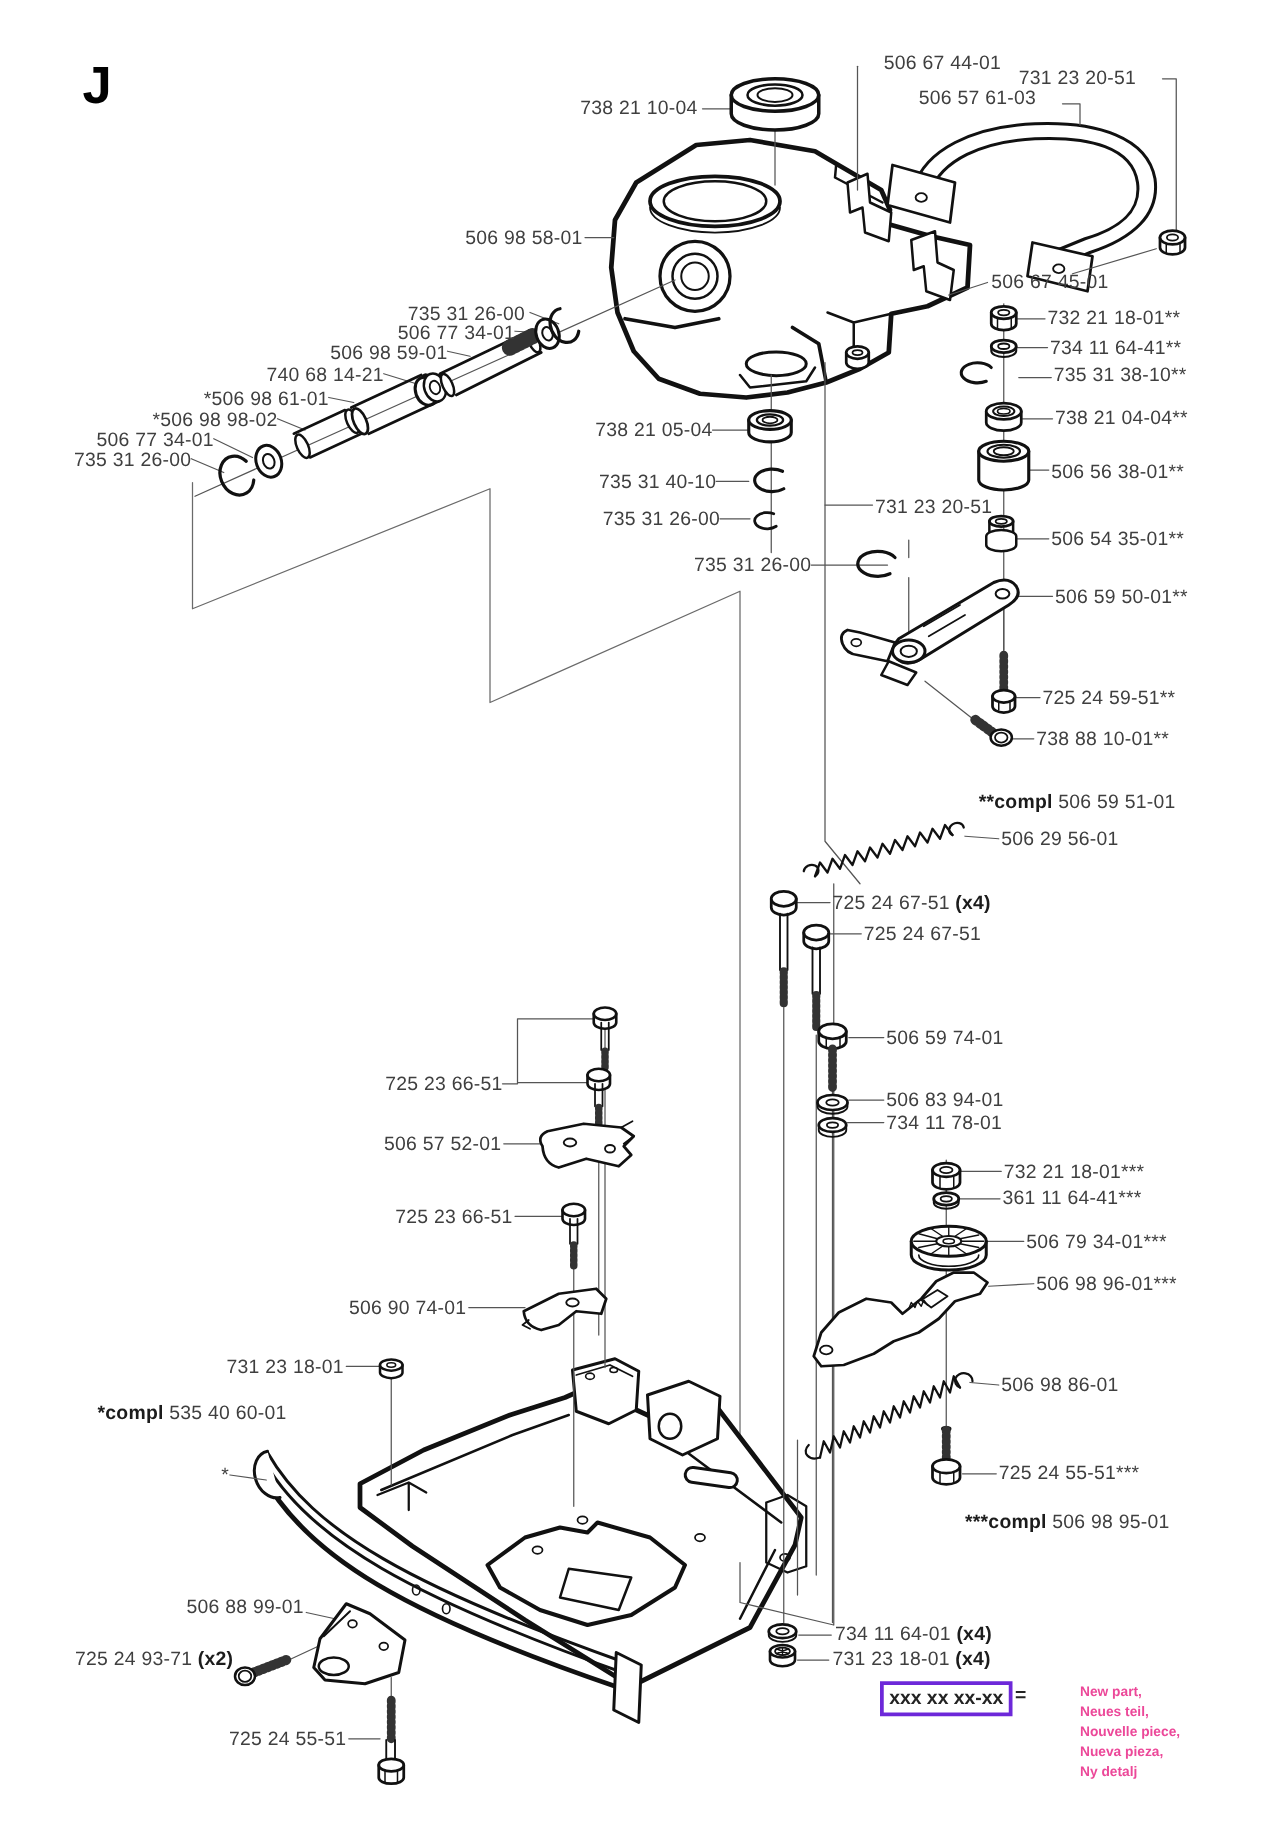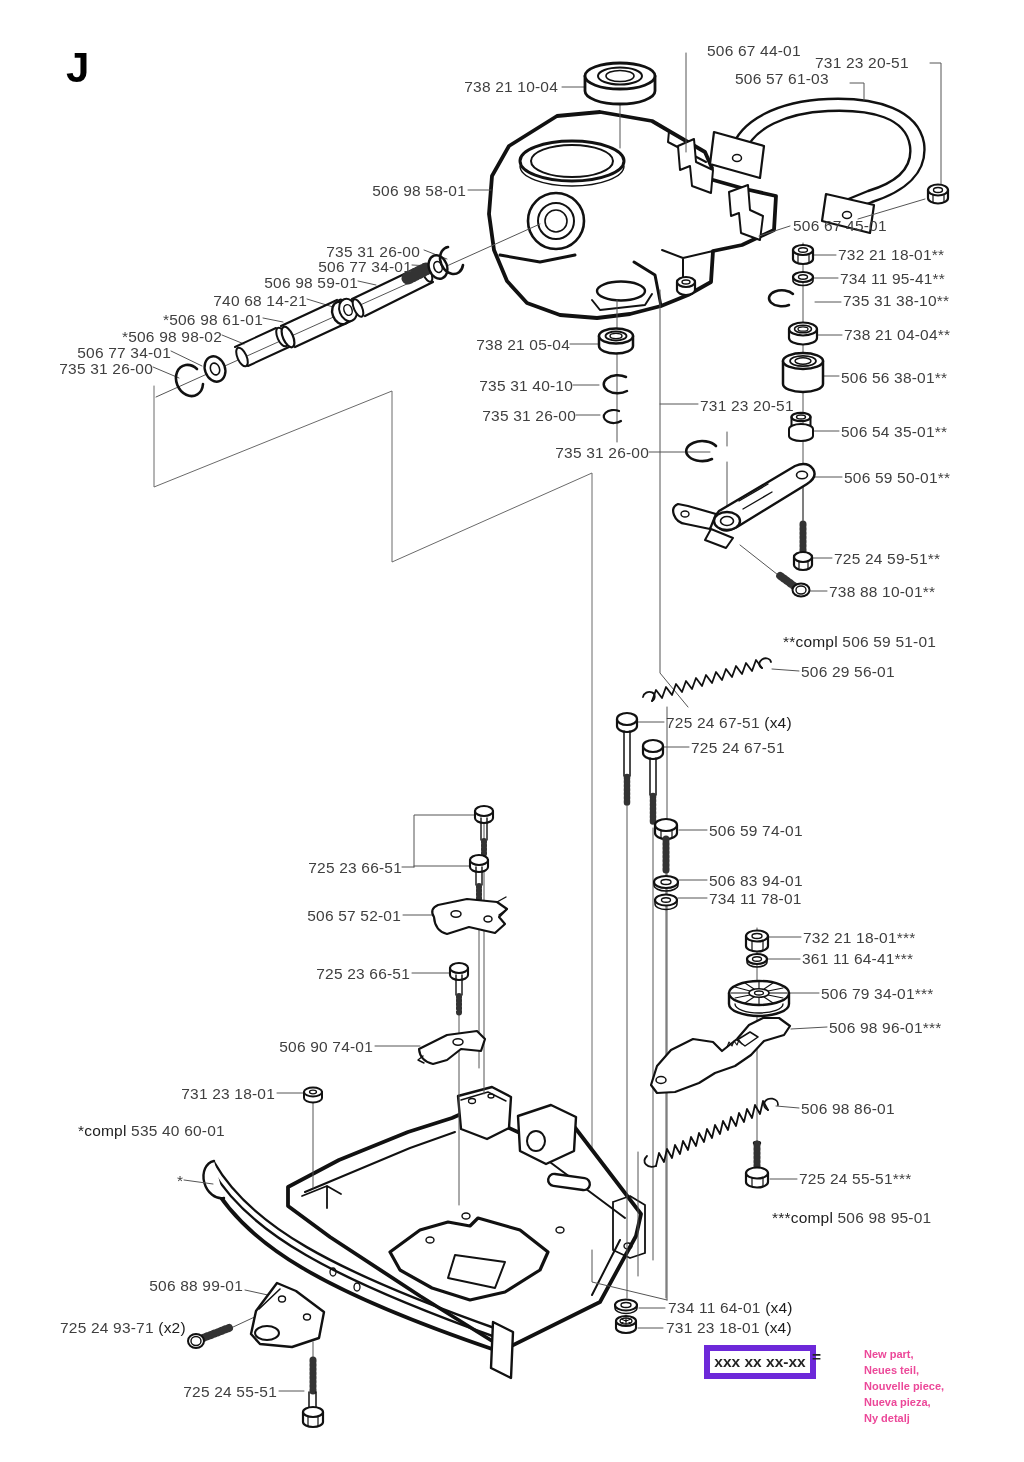--- a/index.html
+++ b/index.html
@@ -1,23 +1,23 @@
 <!DOCTYPE html>
 <html><head>
 <meta charset="utf-8">
 <style>
   html,body{margin:0;padding:0;background:#fff;}
   #page{position:relative;width:1024px;height:1462px;background:#fff;overflow:hidden;
         font-family:"Liberation Sans", sans-serif;}
   #diagram-svg{position:absolute;left:0;top:0;}
   .co{position:absolute;font-size:15.5px;color:#3f3f3f;white-space:nowrap;letter-spacing:.2px;line-height:1.05;}
-  .co .b{font-weight:normal;color:#1c1c1c;margin-top:32px;}
+  .co .b{font-weight:bold;color:#1c1c1c;margin-top:32px;}
   .r{text-align:right;}
   #section-letter{position:absolute;left:66px;top:44px;font-size:42px;font-weight:bold;color:#000;}
-  #legend-code{position:absolute;left:704px;top:1345px;width:100px;height:22px;border:6px solid #6d28d9;
+  #legend-code{position:absolute;left:704px;top:1345px;width:100px;height:22px;border:3px solid #6d28d9;
         display:flex;align-items:center;justify-content:center;font-size:15.5px;font-weight:bold;color:#232323;}
   #legend-eq{position:absolute;left:812px;top:1348px;font-size:15.5px;font-weight:bold;color:#232323;}
   .legend-line{position:absolute;left:864px;font-size:11px;font-weight:bold;color:#ec4899;white-space:nowrap;}
 </style>
 </head>
 <body>
 
 <div id="page">
 
 <svg id="diagram-svg" width="1024" height="1462" viewBox="0 0 1024 1462" fill="none" stroke-linecap="round" stroke-linejoin="round">
@@ -414,21 +414,21 @@
   <div class="co r" style="right:761px;top:312px"><span>*506 98 61-01</span></div>
   <div class="co r" style="right:802px;top:329px"><span>*506 98 98-02</span></div>
   <div class="co r" style="right:853px;top:345px"><span>506 77 34-01</span></div>
   <div class="co r" style="right:871px;top:361px"><span>735 31 26-00</span></div>
   <div class="co r" style="right:454px;top:337px"><span>738 21 05-04</span></div>
   <div class="co r" style="right:451px;top:378px"><span>735 31 40-10</span></div>
   <div class="co r" style="right:448px;top:408px"><span>735 31 26-00</span></div>
   <div class="co r" style="right:375px;top:445px"><span>735 31 26-00</span></div>
   <div class="co" style="left:793px;top:218px"><span>506 67 45-01</span></div>
   <div class="co" style="left:838px;top:247px"><span>732 21 18-01**</span></div>
-  <div class="co" style="left:840px;top:271px"><span>734 11 95-41**</span></div>
+  <div class="co" style="left:840px;top:271px"><span>734 11 64-41**</span></div>
   <div class="co" style="left:843px;top:293px"><span>735 31 38-10**</span></div>
   <div class="co" style="left:844px;top:327px"><span>738 21 04-04**</span></div>
   <div class="co" style="left:841px;top:370px"><span>506 56 38-01**</span></div>
   <div class="co" style="left:700px;top:398px"><span>731 23 20-51</span></div>
   <div class="co" style="left:841px;top:424px"><span>506 54 35-01**</span></div>
   <div class="co" style="left:844px;top:470px"><span>506 59 50-01**</span></div>
   <div class="co" style="left:834px;top:551px"><span>725 24 59-51**</span></div>
   <div class="co" style="left:829px;top:584px"><span>738 88 10-01**</span></div>
   <div class="co" style="left:783px;top:634px"><span class="b">**compl</span><span> 506 59 51-01</span></div>
   <div class="co" style="left:801px;top:664px"><span>506 29 56-01</span></div>

